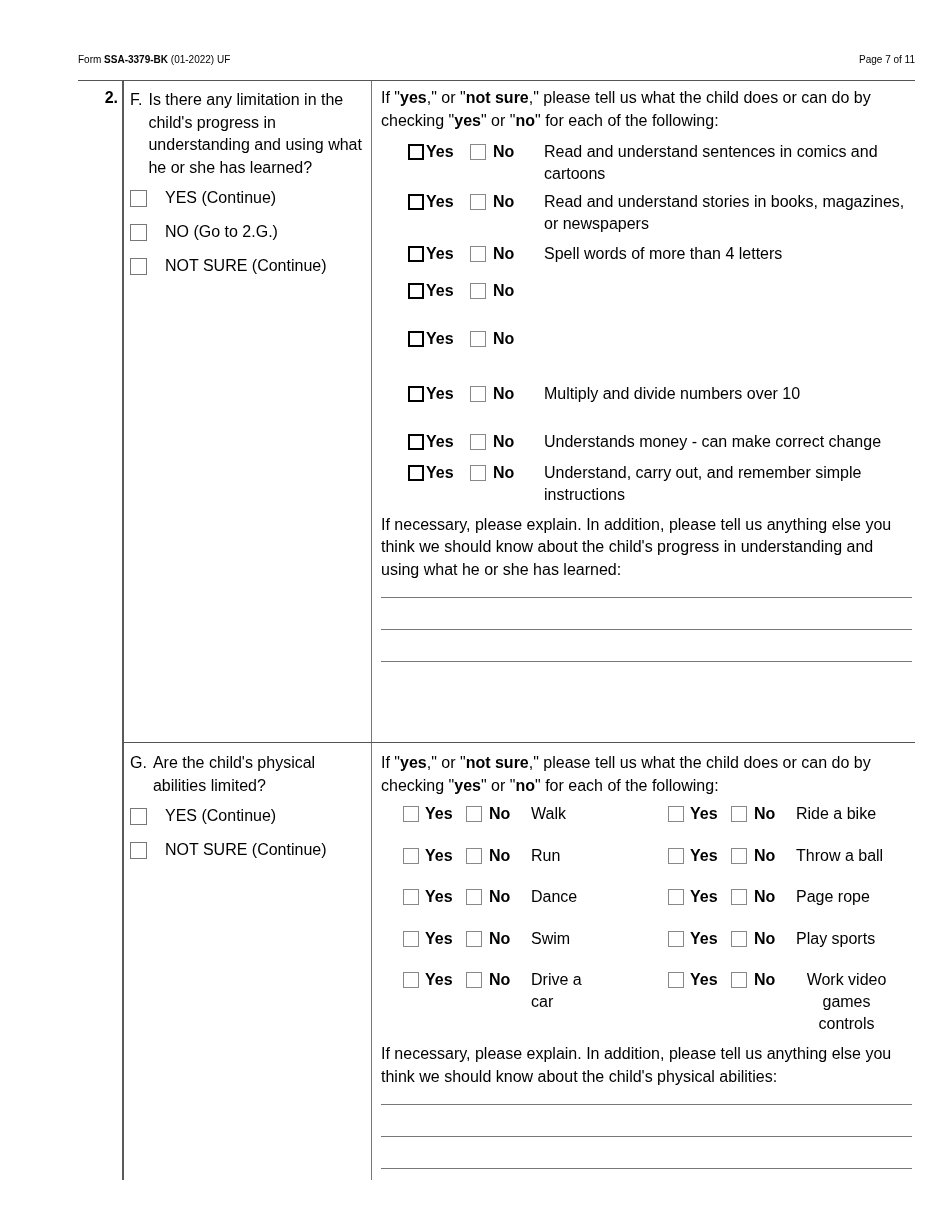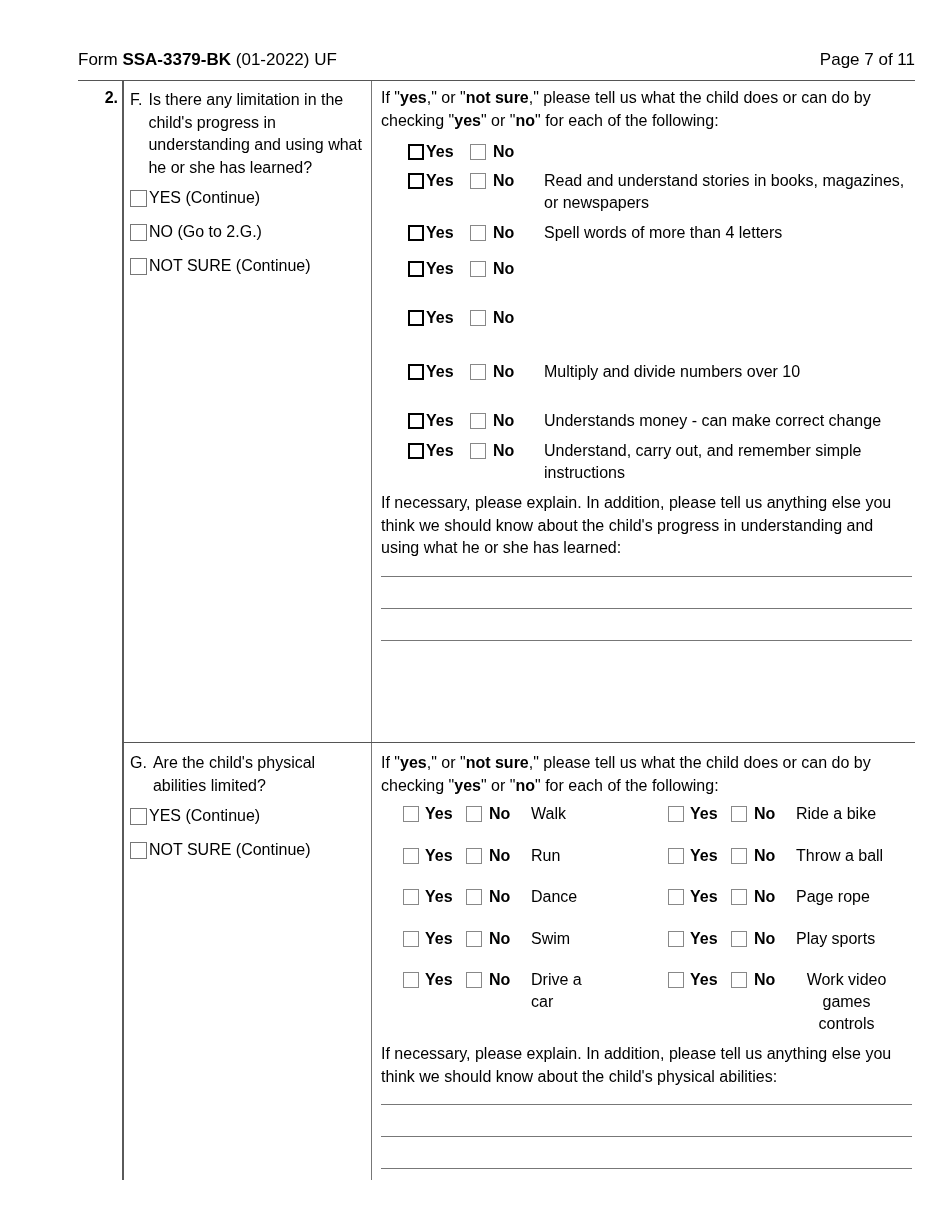--- a/index.html
+++ b/index.html
@@ -19,21 +19,21 @@
 
   
   .page-header {
     position: absolute;
     top: 50px;
     left: 78px;
     width: 837px;
     display: flex;
     justify-content: space-between;
     align-items: baseline;
-    font-size: 17px;
+    font-size: 10px;
     line-height: 19px;
   }
   .page-header .form-id { white-space: pre; }
   .page-header .form-id b { font-weight: bold; }
 
   
   .form-table {
     position: absolute;
     top: 80px;
     left: 78px;
@@ -95,21 +95,21 @@
     display: flex;
     gap: 6px;
   }
   .qtext .qletter { flex: 0 0 auto; }
   .qtext .qbody { flex: 1 1 auto; }
 
   .opt-list { margin-top: 8px; }
   .opt {
     display: flex;
     align-items: flex-start;
-    gap: 2px;
+    gap: 18px;
     margin-bottom: 12px;
   }
   .opt .cbox {
     flex: 0 0 auto;
     width: 17px;
     height: 17px;
     border: 1px solid #777777;
     background: #ffffff;
     margin-top: 3px;
   }
@@ -243,20 +243,21 @@
 
   <div class="acol" style="top:0px;">
     <p class="intro"><span>If "</span><b>yes</b><span>," or "</span><b>not sure</b><span>," please tell us what the child does or can do by checking "</span><b>yes</b><span>" or "</span><b>no</b><span>" for each of the following:</span></p>
 
     <div class="checkrows f-rows">
       <div class="crow">
         <span class="cb-yes"></span>
         <span class="ylab">Yes</span>
         <span class="cb-no"></span>
         <span class="nlab">No</span>
+        <span class="citem">Read and understand sentences in comics and cartoons</span>
       </div>
       <div class="crow" style="margin-bottom:8px;">
         <span class="cb-yes"></span>
         <span class="ylab">Yes</span>
         <span class="cb-no"></span>
         <span class="nlab">No</span>
         <span class="citem">Read and understand stories in books, magazines, or newspapers</span>
       </div>
       <div class="crow" style="margin-bottom:14px;">
         <span class="cb-yes"></span>

